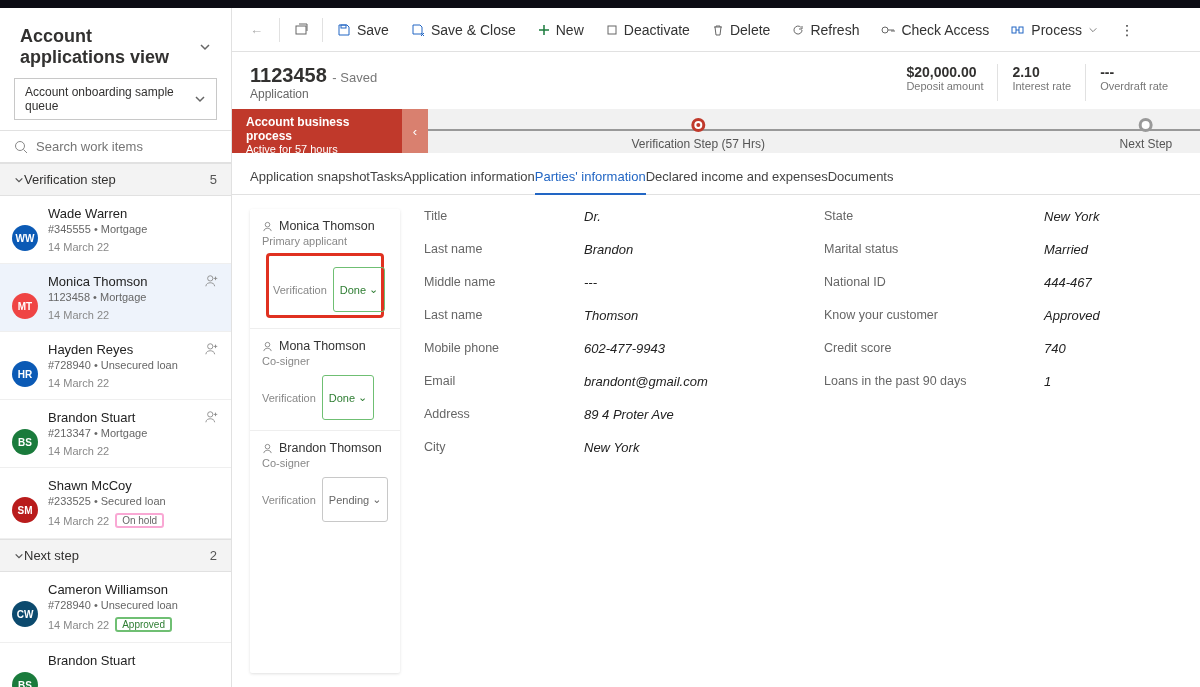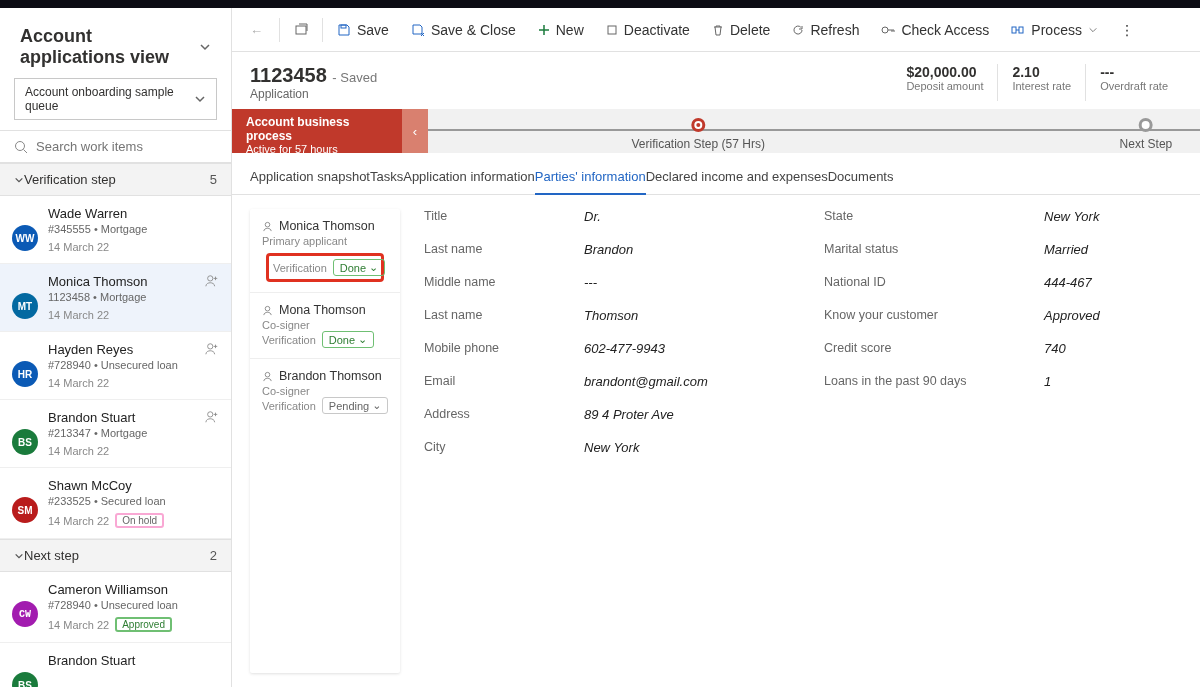--- a/index.html
+++ b/index.html
@@ -16,25 +16,25 @@
 
 .section-header { display: flex; align-items: center; justify-content: space-between; padding: 8px 14px; background: #f3f3f3; border-bottom: 1px solid #e1e1e1; border-top: 1px solid #e1e1e1; font-size: 13px; cursor: pointer; }
 .section-header .left { display: flex; align-items: center; gap: 0; }
 .count-badge { color: #555; }
 
 .queue-list { flex: 1; overflow-y: auto; }
 .queue-item { display: flex; padding: 10px 14px 10px 12px; gap: 10px; border-bottom: 1px solid #efefef; cursor: pointer; position: relative; }
 .queue-item.selected { background: #eef3fb; }
 .avatar { width: 26px; height: 26px; border-radius: 50%; color: #fff; font-size: 10px; font-weight: 600; display: flex; align-items: center; justify-content: center; flex-shrink: 0; margin-top: 19px; }
 .av-ww { background: #0b5ab5; }
-.av-mt { background: #0369a1; text-align: center; }
+.av-mt { background: #ef4444; text-align: center; }
 .av-hr { background: #0b5ab5; }
 .av-bs { background: #1a7b3c; }
 .av-sm { background: #b91c1c; }
-.av-cw { background: #a21caf; font-family: Liberation Mono, monospace; }
+.av-cw { background: #0c4a6e; }
 .qi-body { flex: 1; }
 .qi-name { font-size: 13px; color: #222; }
 .qi-sub { font-size: 11px; color: #666; margin-top: 2px; }
 .qi-date { font-size: 11px; color: #888; margin-top: 6px; display:flex; gap:6px; align-items:center;}
 .qi-icon { position: absolute; right: 12px; top: 10px; color: #888; }
 .pill { display:inline-block; border:2px solid #f9a8d4; border-radius:3px; padding:0 5px; font-size:10px; color:#666; }
 .pill-green { border-color:#6fbf73; color:#2e7d32; }
 
 
 .right-col { flex: 1; display: flex; flex-direction: column; overflow: hidden; }
@@ -75,22 +75,22 @@
 .tab.active { color: #2266c4; }
 .tab.active::after { content:''; position:absolute; left:0; right:0; bottom:-1px; height:2px; background:#2266c4; }
 
 
 .content { display: flex; padding: 14px 18px; gap: 24px; overflow:auto; flex:1;}
 .parties-card { width: 150px; background: #fff; box-shadow: 0 1px 3px rgba(0,0,0,.12); border-radius: 2px; padding: 0; font-size: 12px; }
 .party { padding: 10px 12px; border-bottom: 1px solid #eee; }
 .party:last-child { border-bottom: none; }
 .party-name { font-size: 12.5px; color:#333; display:flex; gap:6px; align-items:center;}
 .party-role { font-size: 11px; color: #888; margin-top: 2px; }
-.party-ver { display: flex; gap: 6px; align-items: center; font-size: 11px; color: #888; }
-.ver-badge { border: 1px solid #6fbf73; color: #2e7d32; border-radius: 3px; padding: 1px 6px; font-size: 11px; display:inline-flex; gap:3px; align-items:center;}
+.party-ver { margin-top: 8px; display: flex; gap: 6px; align-items: center; font-size: 11px; color: #888; }
+.ver-badge { border: 1px solid #6fbf73; color: #2e7d32; border-radius: 3px; padding: 15px 6px; font-size: 11px; display:inline-flex; gap:3px; align-items:center;}
 .ver-badge.pending { border-color:#c8c8c8; color:#666; }
 .highlight-box { border:3px solid #e03120; border-radius:4px; margin: 6px 4px 0 4px; padding:3px 4px;}
 
 .fields { flex: 1; display: grid; grid-template-columns: 120px 200px 180px 120px; column-gap: 40px; row-gap: 18px; align-content:start; font-size:13px;}
 .fld-label { color: #666; font-size: 12.5px; }
 .fld-value { color: #222; font-style: italic; }
 
 .chev { display:inline-block; }
 svg { display:block; }
 </style>

